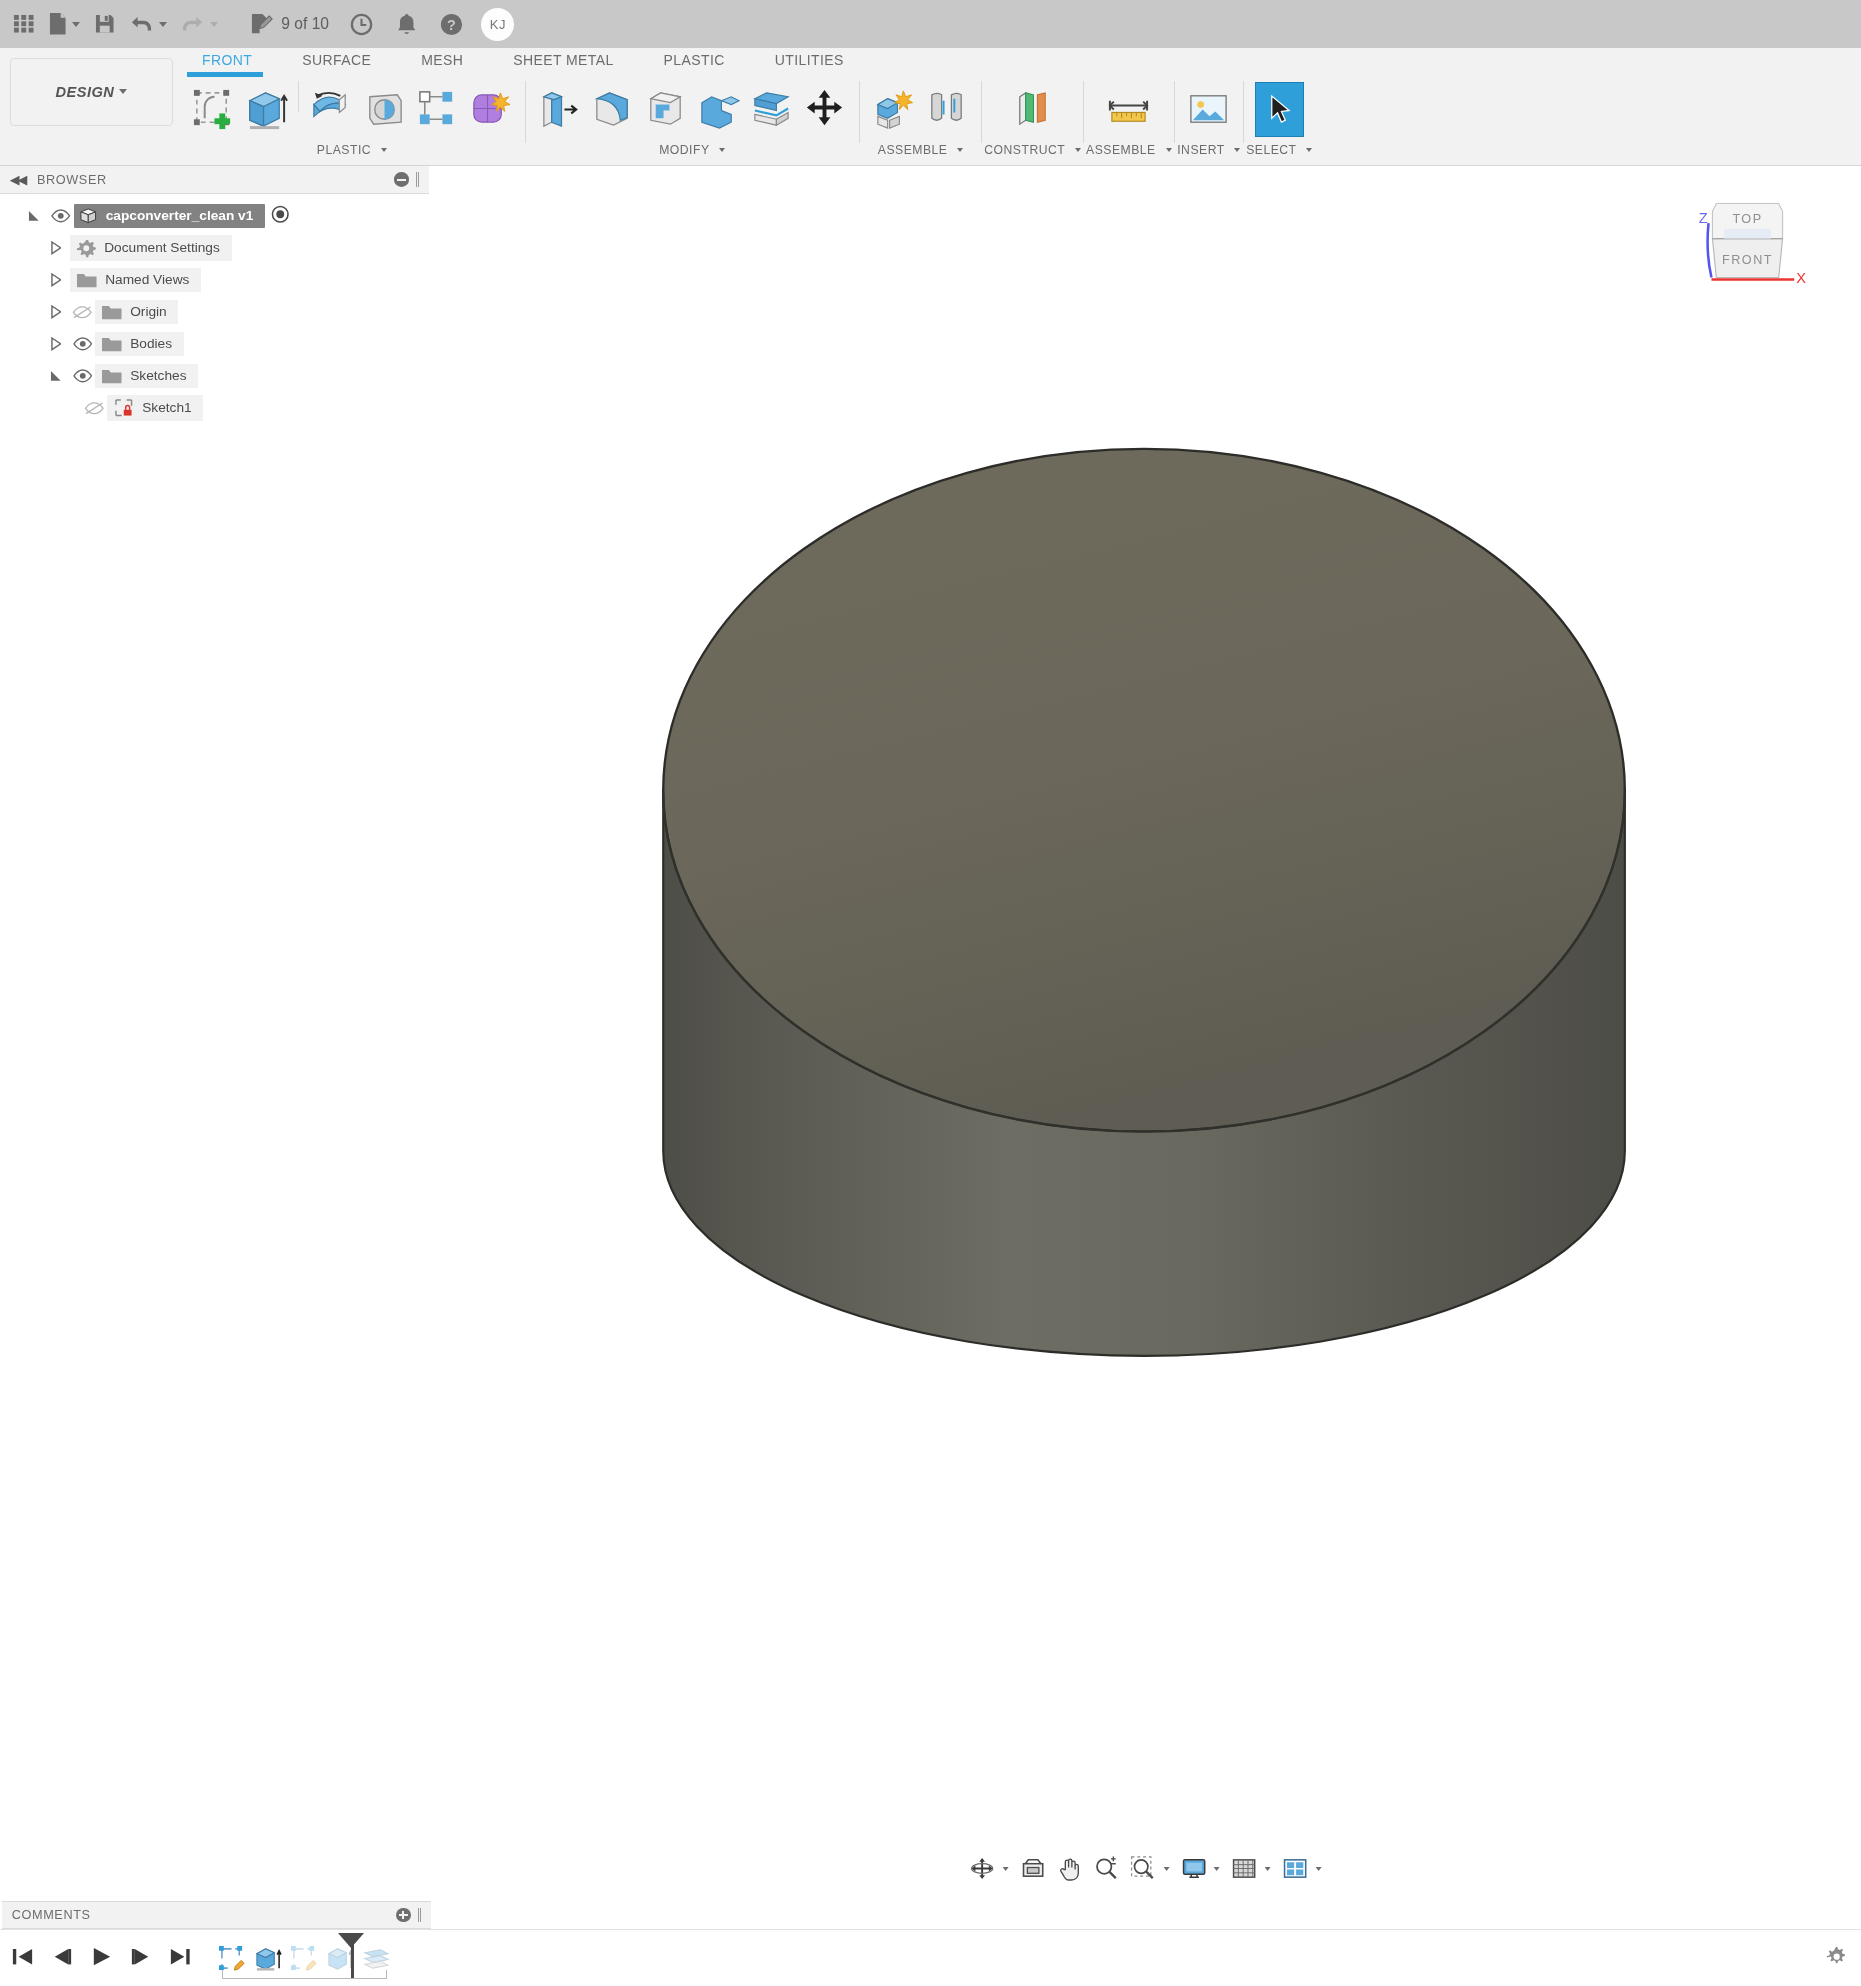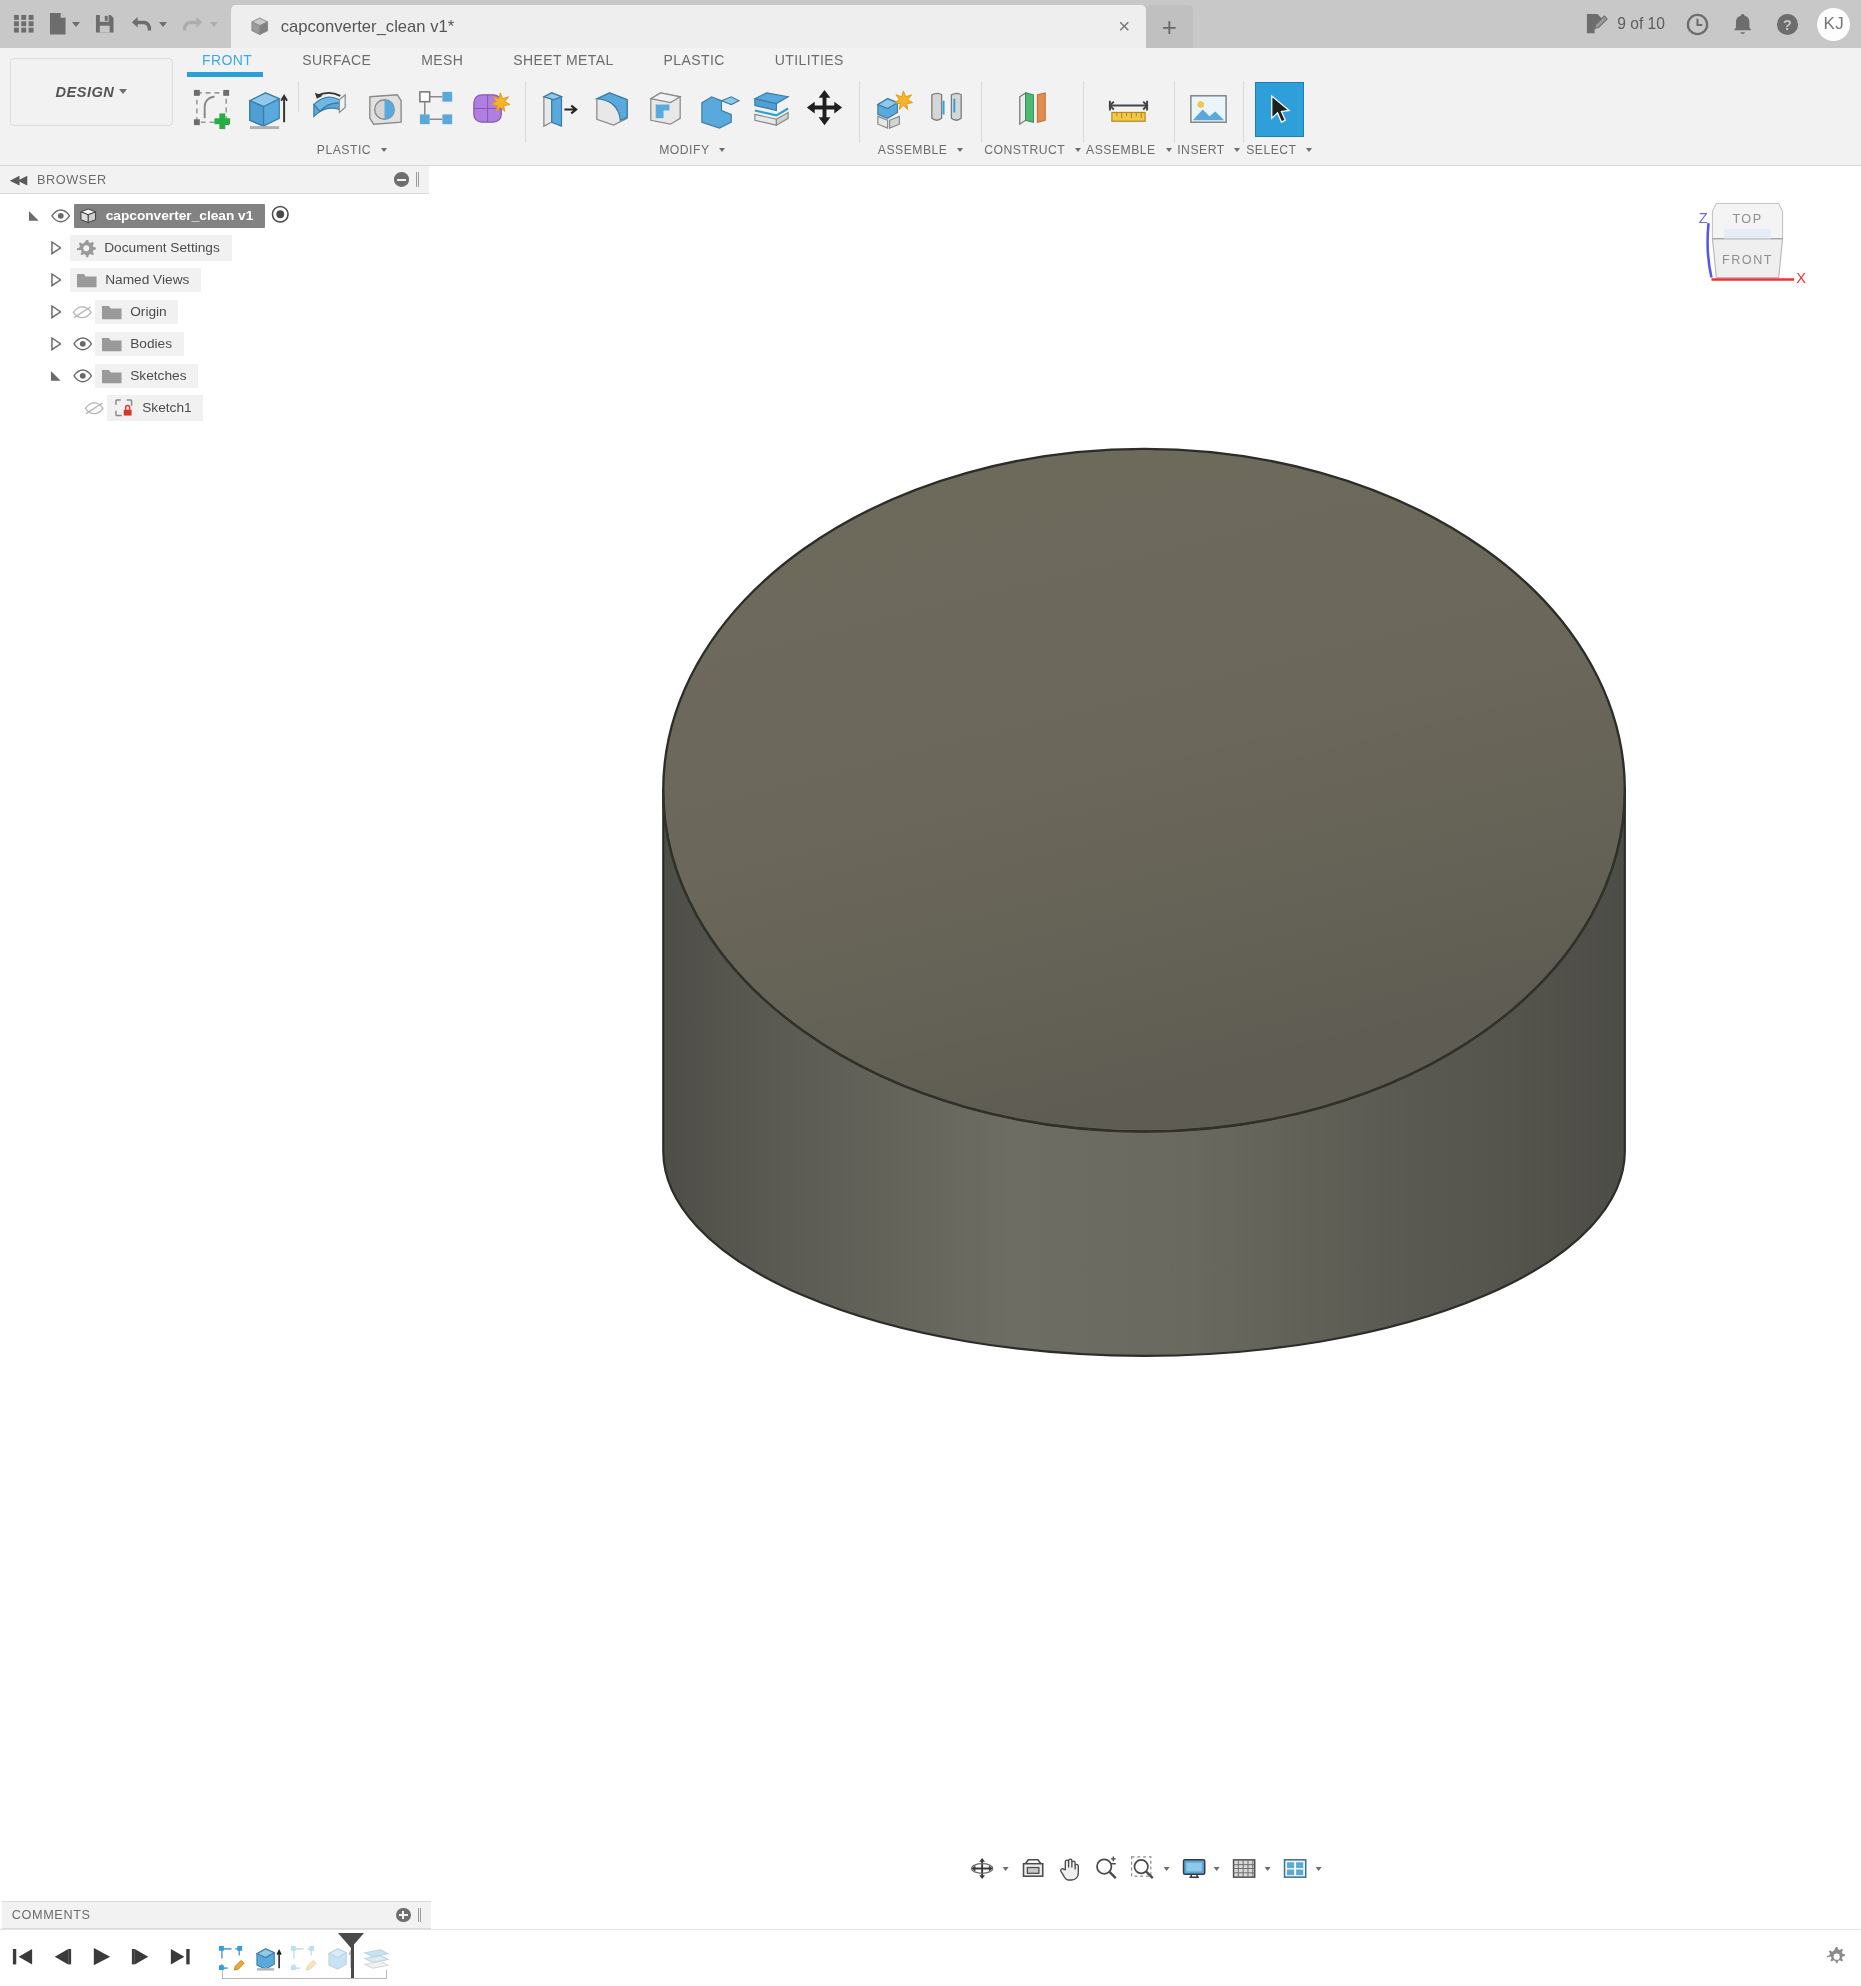--- a/index.html
+++ b/index.html
@@ -45,21 +45,21 @@
     border-radius: 4.9px 4.9px 0 0;
     display: flex; align-items: center; justify-content: center;
     color: #6a6a6a; font-size: 26px; font-weight: 300; line-height: 1;
   }
   .tb-right { display: flex; align-items: center; gap: 2.9px; padding: 0 11.7px 0 9.8px; height: 48px; }
   .tb-right .item { display: flex; align-items: center; gap: 6.8px; padding: 0 8.8px; height: 39px; }
   .tb-right .cnt { font-size: 15.6px; color: #5d5d5d; white-space: nowrap; }
   .avatar {
     width: 33px; height: 33px; border-radius: 50%; background: #fdfdfd;
     display: flex; align-items: center; justify-content: center;
-    font-size: 17px; color: #777; margin-left: 5.9px; letter-spacing: 0.5px;
+    font-size: 13px; color: #777; margin-left: 5.9px; letter-spacing: 0.5px;
   }
 
   
   .ribbon {
     position: absolute; top: 48px; left: 0; width: 1862px; height: 118px;
     background: #f2f2f2; border-bottom: 1px solid #d5d5d5;
   }
   .tabs-row {
     position: absolute; top: 0; left: 177px; height: 25px;
     display: flex; align-items: center; gap: 0px;
@@ -212,32 +212,20 @@
     </div>
 
     <div class="qat-btn">
       <svg width="25" height="21.5" viewBox="0 0 26 22">
         <path d="M17 4 L23 9.5 L17 15 V11.5 h-6 a4.5 4.5 0 0 0 -4.5 4.5 v2 H3 v-2.5 a7.5 7.5 0 0 1 7.5 -7.5 H17 Z" fill="#adadad"></path>
       </svg>
       <span class="caret" style="border-top-color:#adadad"></span>
     </div>
   </div>
 
-  <div class="tabstrip">
-    <div class="doctab">
-      <svg width="21.5" height="21.5" viewBox="0 0 22 22">
-        <path d="M3 6 L11 2 L19 6 L11 10 Z" fill="#c9c9c9" stroke="#8a8a8a" stroke-width="1"></path>
-        <path d="M3 6 L11 10 L11 19 L3 15 Z" fill="#9a9a9a" stroke="#8a8a8a" stroke-width="1"></path>
-        <path d="M19 6 L11 10 L11 19 L19 15 Z" fill="#808080" stroke="#8a8a8a" stroke-width="1"></path>
-      </svg>
-      <span class="doctab-title">capconverter_clean v1*</span>
-      <span class="tab-close">×</span>
-    </div>
-    <div class="newtab">+</div>
-  </div>
 
   <div class="tb-right">
     <div class="item">
       <svg width="25" height="23.4" viewBox="0 0 26 24">
         <path d="M2 2 h11 l4 4 v4 l-7 7 v5 h-8 z" fill="#6d6d6d"></path>
         <path d="M20 4 l3 3 l-9 9 l-4 1 l1 -4 z" fill="#9a9a9a" stroke="#6d6d6d" stroke-width="1.2"></path>
       </svg>
       <span class="cnt">9 of 10</span>
     </div>
     <div class="item">

